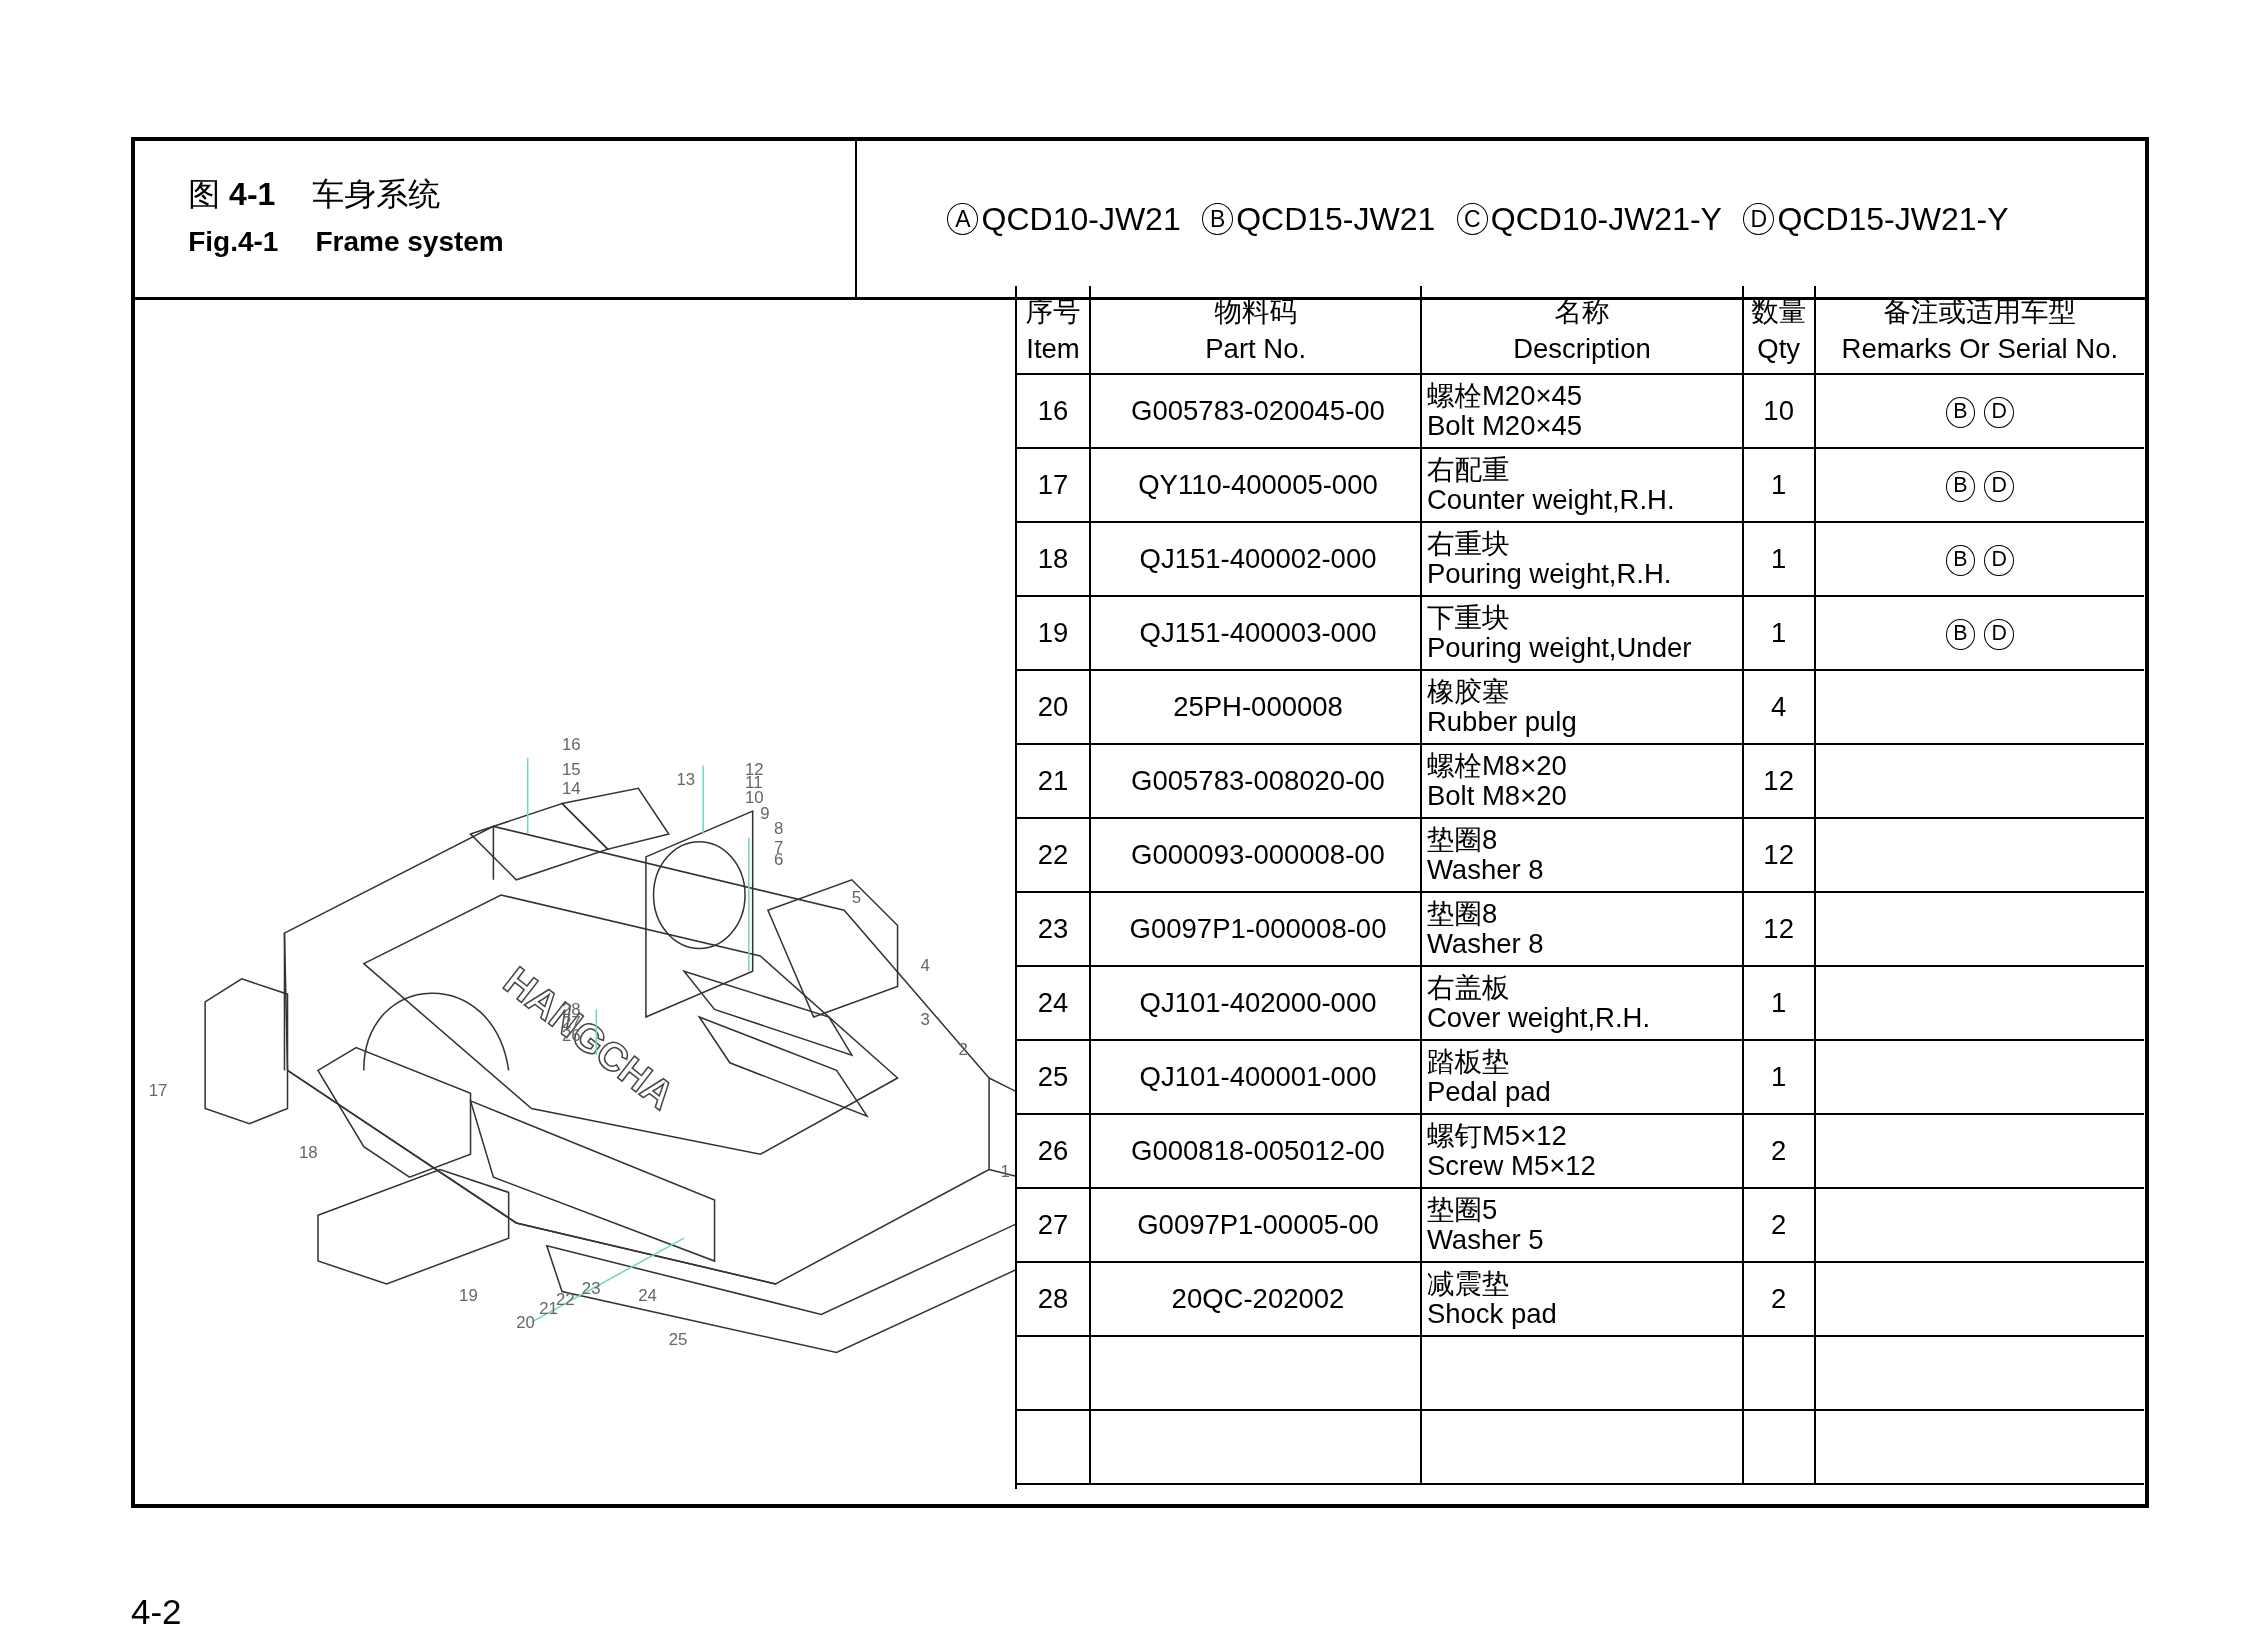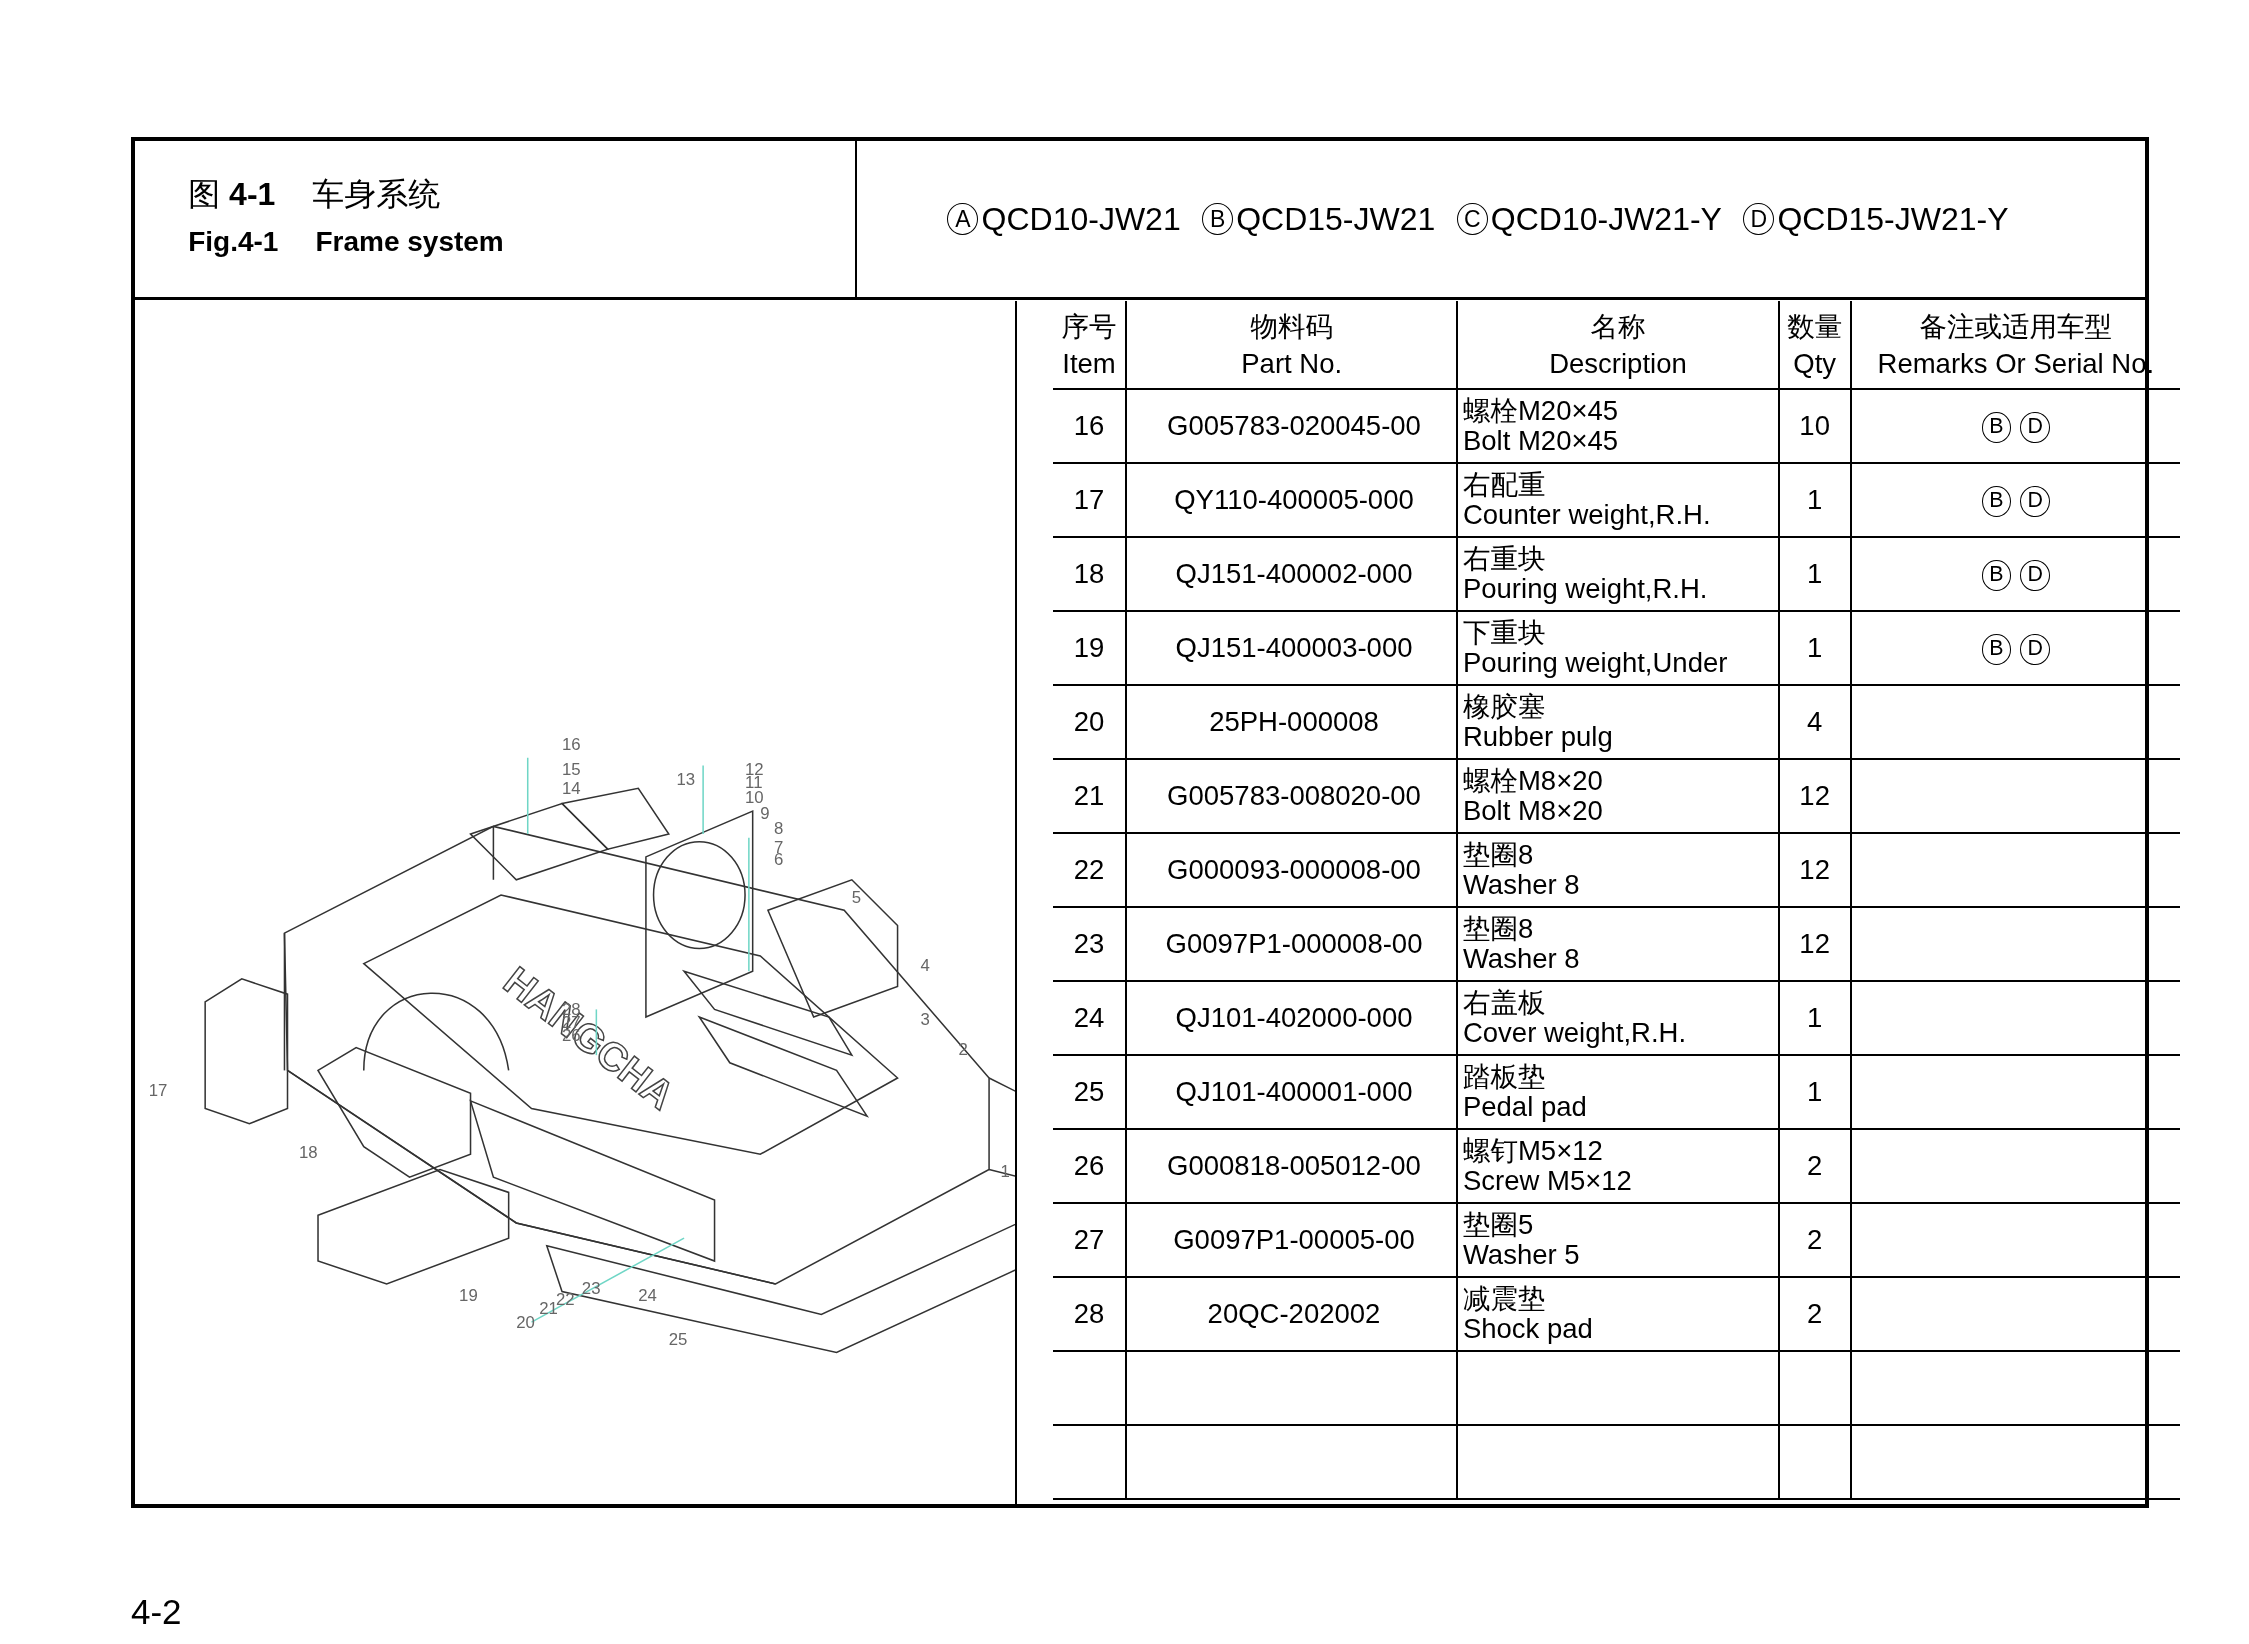--- a/index.html
+++ b/index.html
@@ -12,22 +12,22 @@
   .title-cn { position:absolute; left:9.2px; top:34px; font-size:32px; line-height:38px; }
   .title-cn b { font-weight:bold; }
   .title-en { position:absolute; left:9.2px; top:82px; font-size:28px; font-weight:bold; line-height:38px; }
   .gap { display:inline-block; width:37px; }
   .models { position:absolute; left:676px; top:0; width:1334px; height:156px;
             display:flex; align-items:center; justify-content:center; font-size:32px; }
   .model { margin:0 10.7px; white-space:nowrap; display:inline-flex; align-items:center; }
   .circ { display:inline-flex; align-items:center; justify-content:center; width:29px; height:30.5px;
           border:1.9px solid #000; border-radius:50%; font-size:23px; margin-right:3.1px; line-height:1; }
   .figure { position:absolute; left:0; top:159px; width:880px; height:1203px; }
-  .table { position:absolute; left:880px; top:160px; width:1129px; height:1203px;
-           border-left:2.3px solid #000; box-sizing:border-box;padding-left:36px; }
+  .table { position:absolute; left:880px; top:145px; width:1129px; height:1203px;
+           border-left:2.3px solid #000; box-sizing:border-box; }
   table { border-collapse:collapse; width:1127px; table-layout:fixed; }
   th, td { border:2.3px solid #000; padding:0; font-weight:normal; }
   tr > *:first-child { border-left:none; }
   tr > *:last-child { border-right:none; }
   thead tr th { border-top:none; height:87px; font-size:27.5px; line-height:37px; text-align:center; vertical-align:middle; }
   tbody td { height:72px; font-size:27.5px; line-height:30.5px; vertical-align:middle; }
   td.item { text-align:center; }
   td.part { text-align:center; padding-left:4.6px; white-space:nowrap; }
   td.desc { text-align:left; padding-left:4.6px;border-radius:26px; }
   td.qty { text-align:center; }

